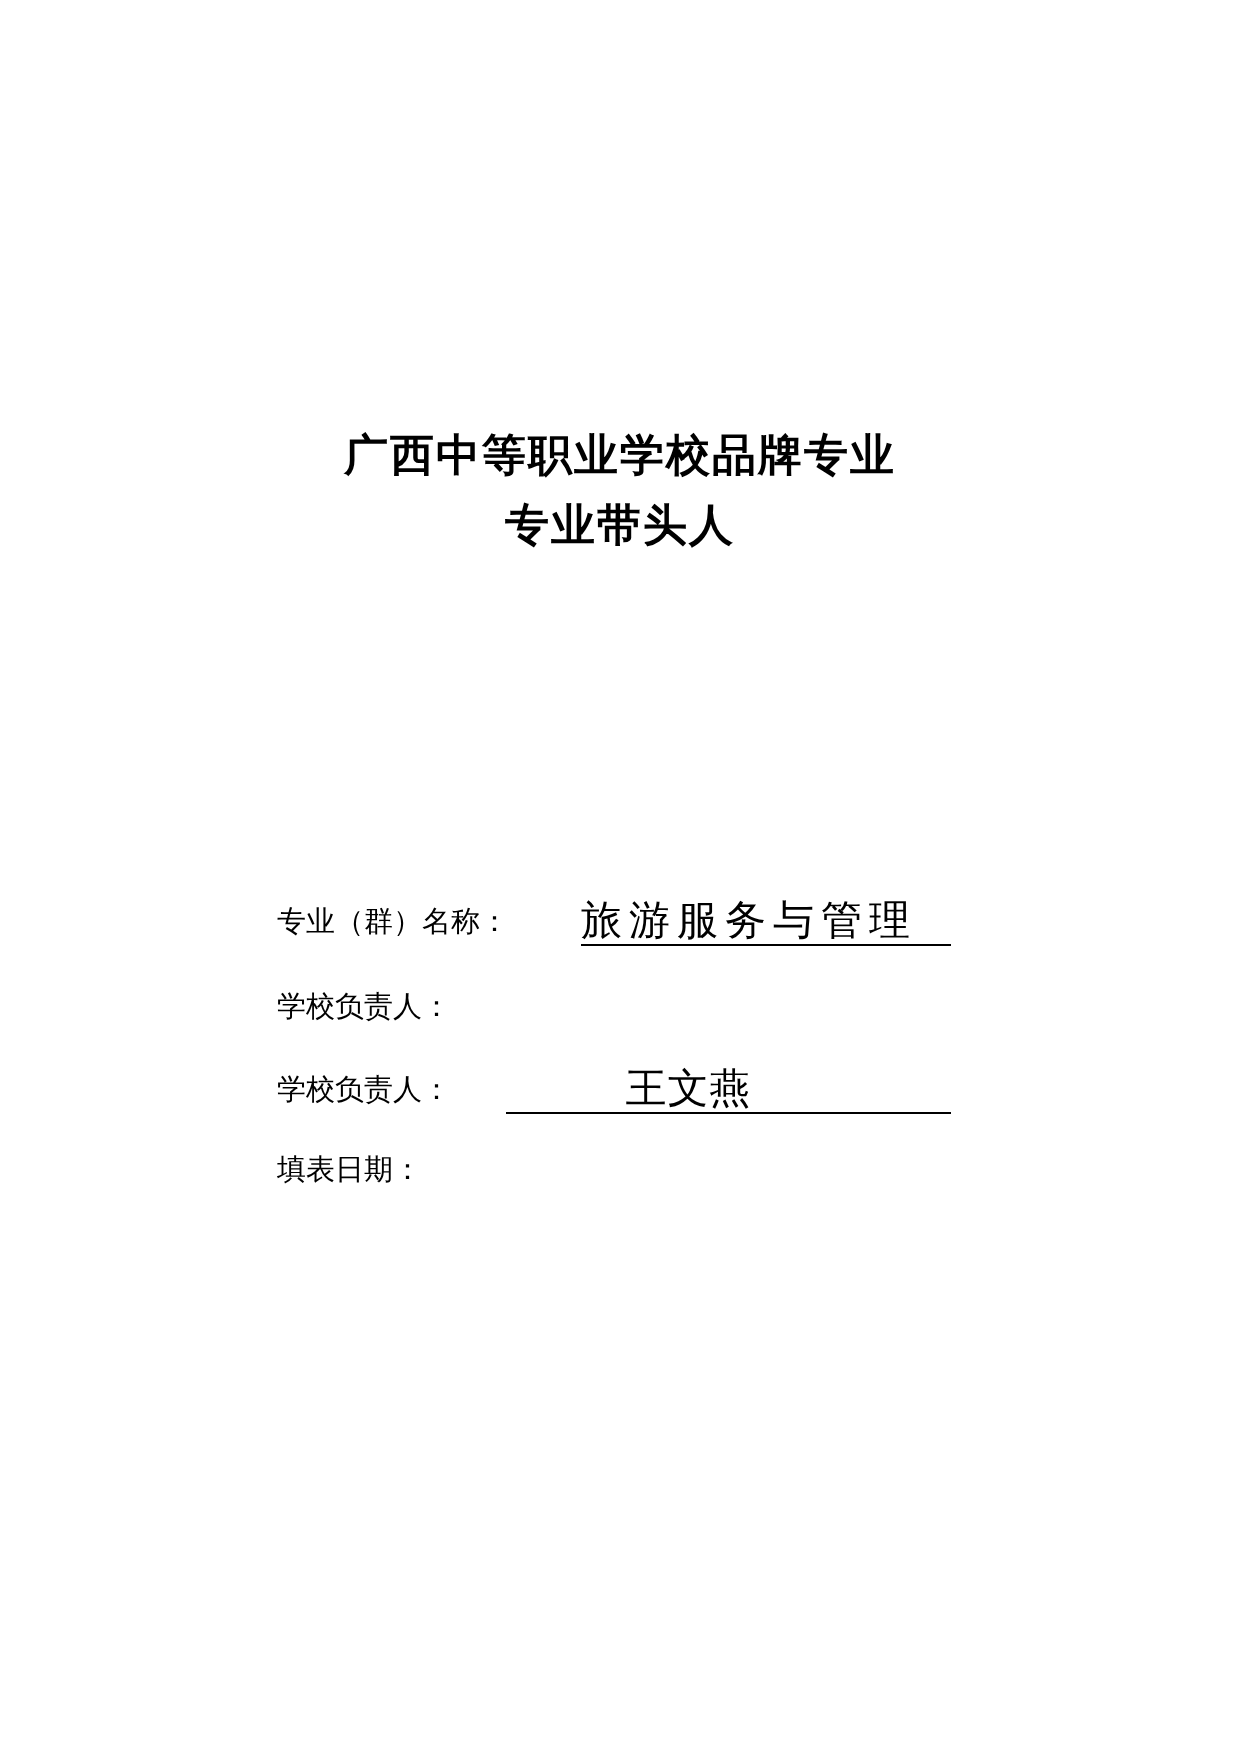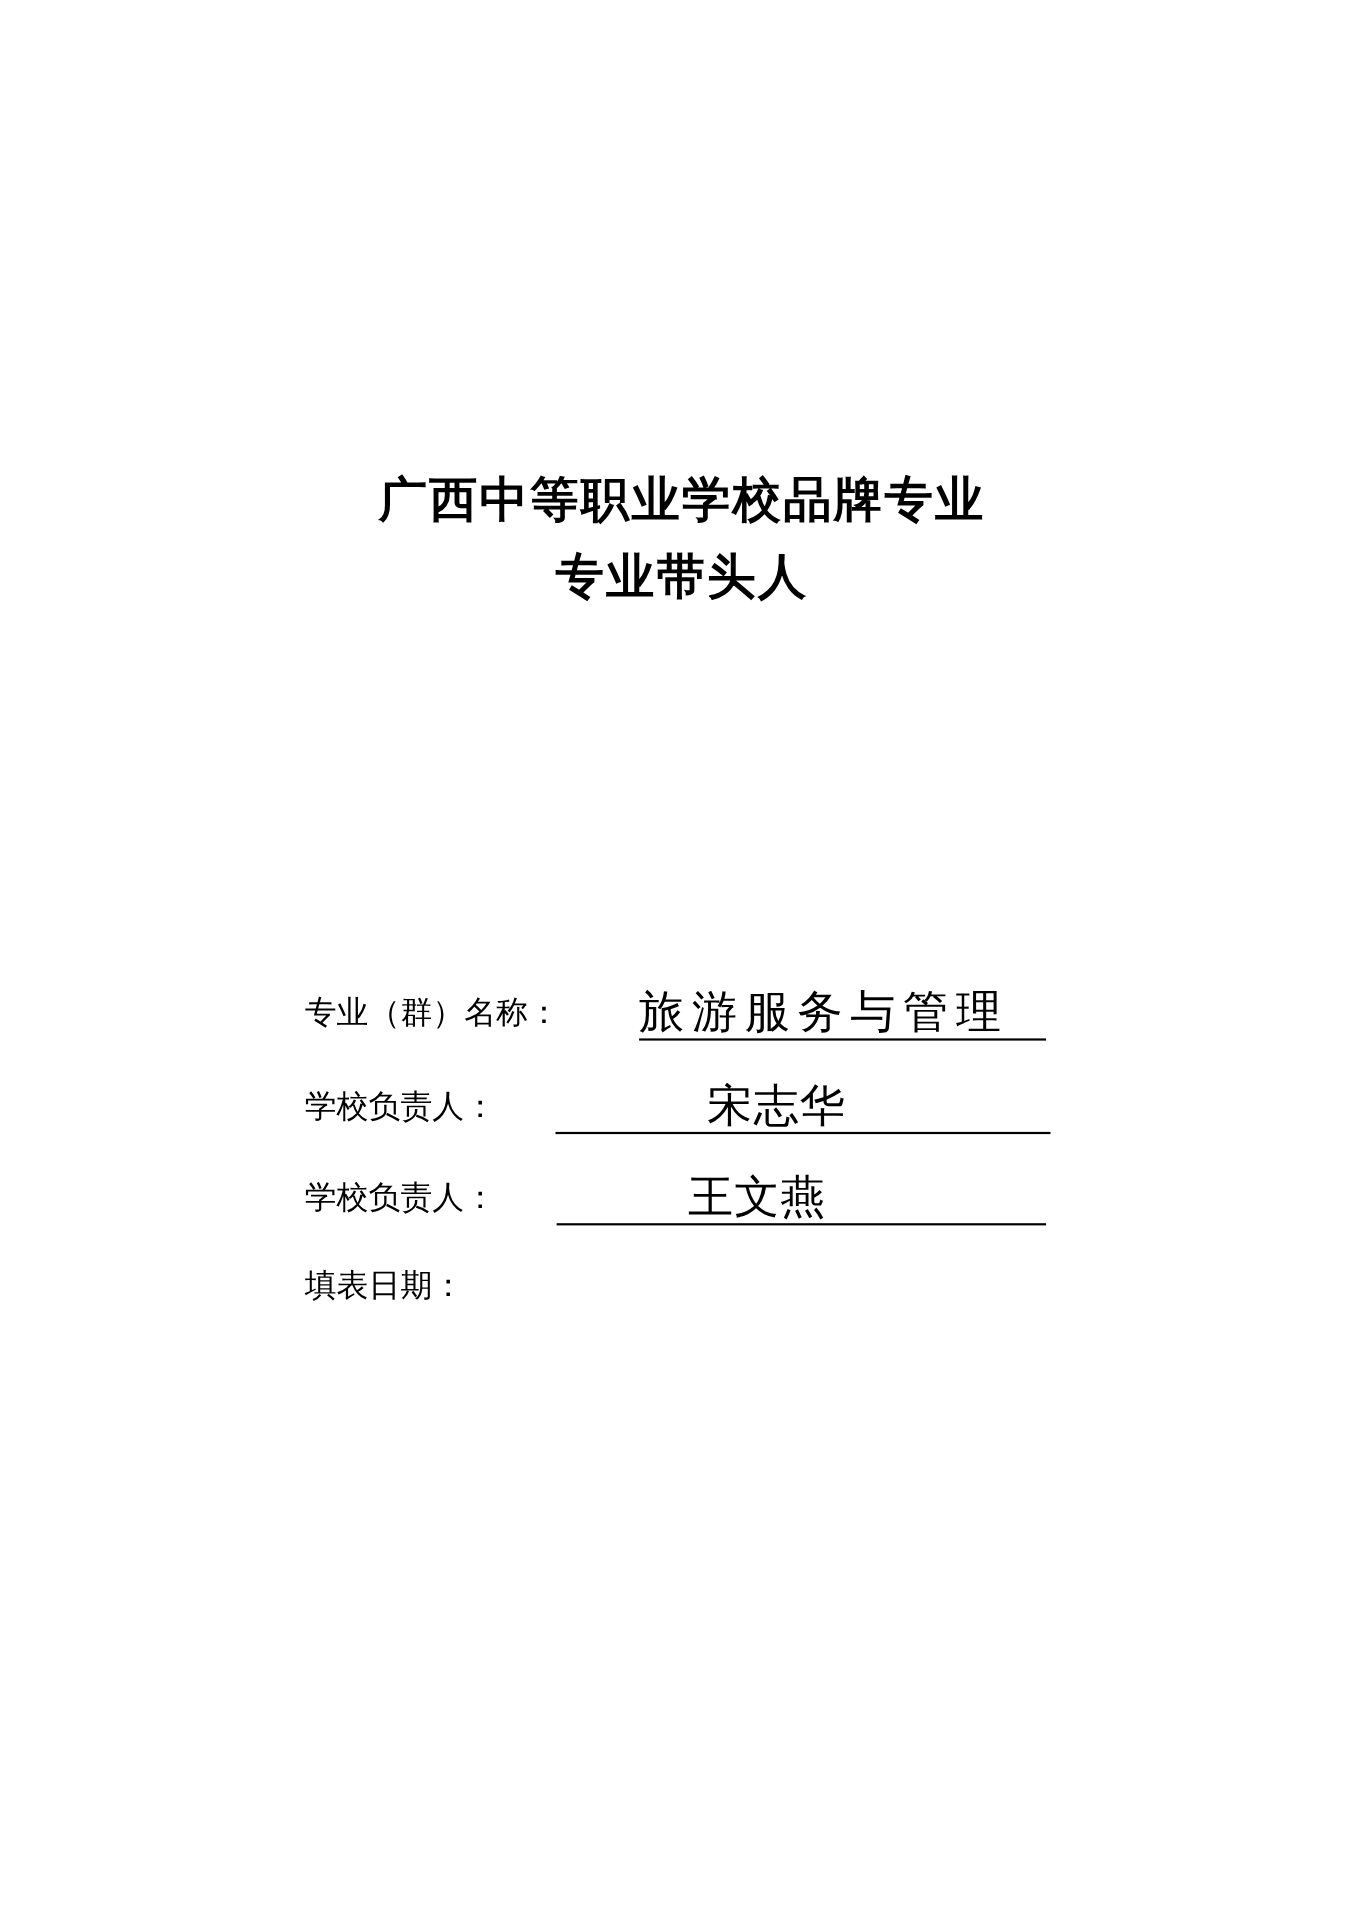--- a/index.html
+++ b/index.html
@@ -86,21 +86,20 @@
     <div>专业带头人</div>
   </div>
 
   <div class="form-row" id="row-major">
     <span class="field-label">专业（群）名称：</span>
     <span class="field-line">旅游服务与管理</span>
   </div>
 
   <div class="form-row" id="row-principal">
     <span class="field-label">学校负责人：</span>
-    <span class="field-line">宋志华</span>
   </div>
 
   <div class="form-row" id="row-leader">
     <span class="field-label">学校负责人：</span>
     <span class="field-line">王文燕</span>
   </div>
 
   <div class="form-row" id="row-date">
     <span class="field-label">填表日期：</span>
   </div>

